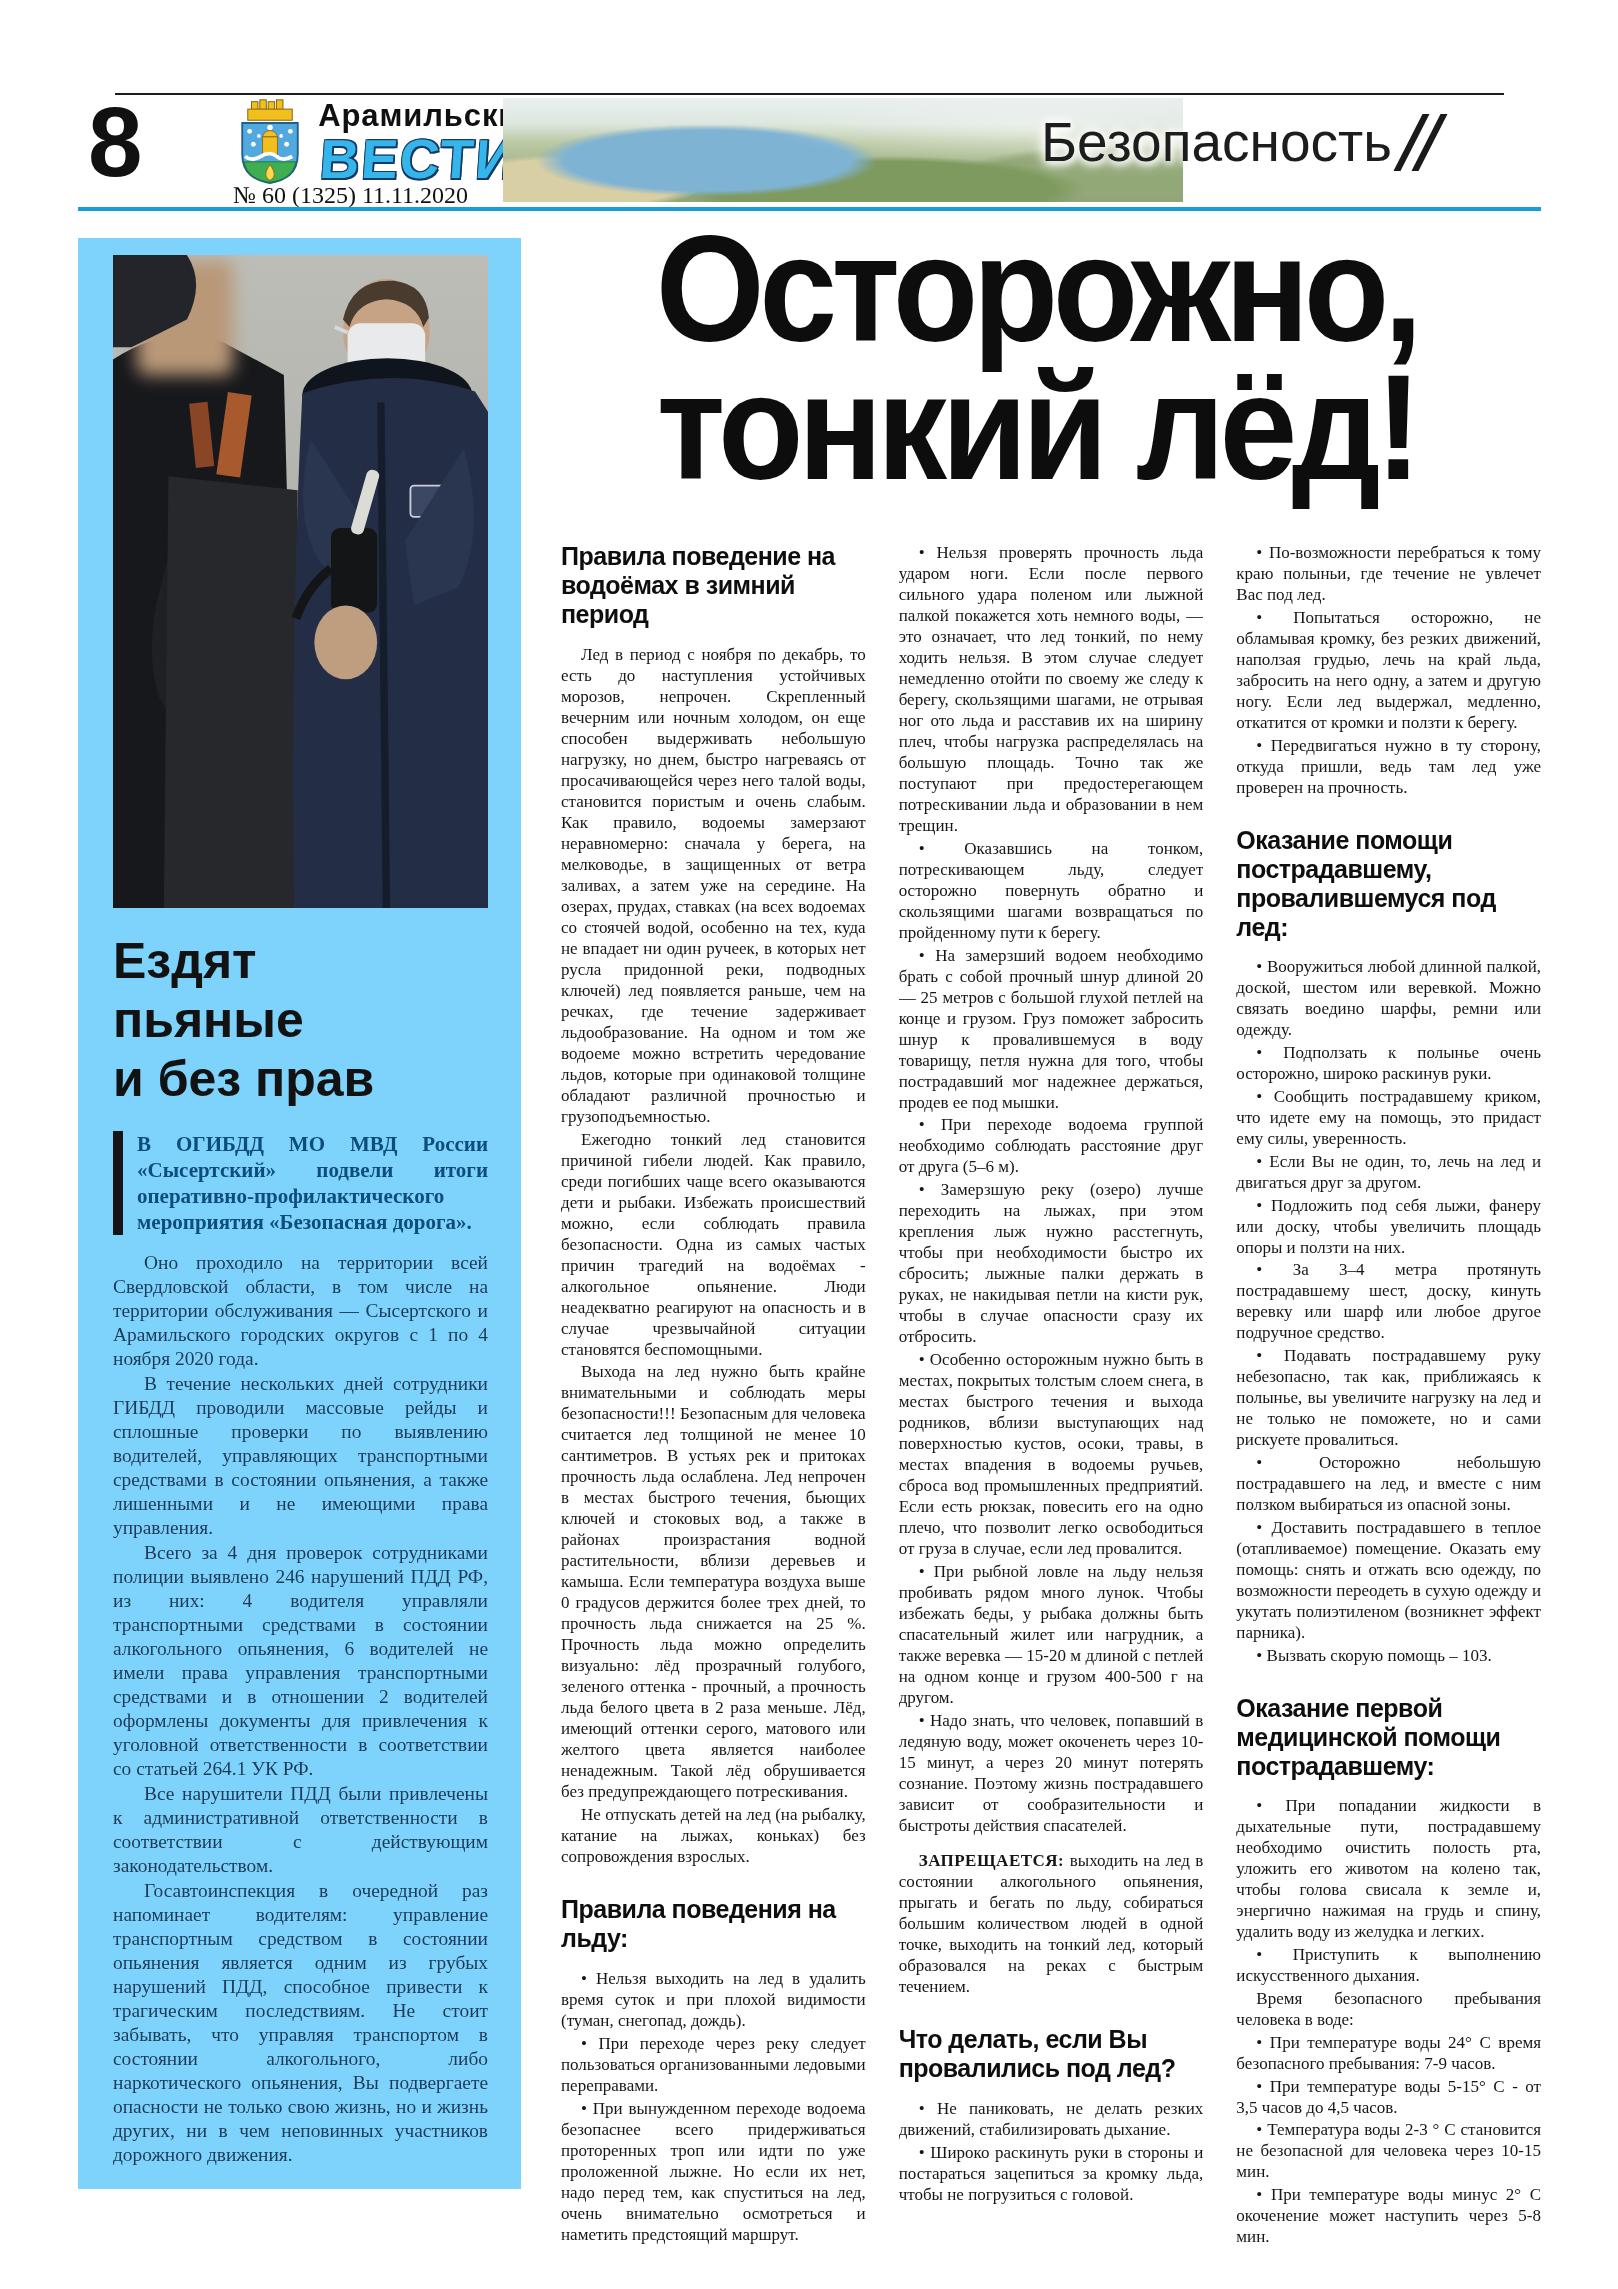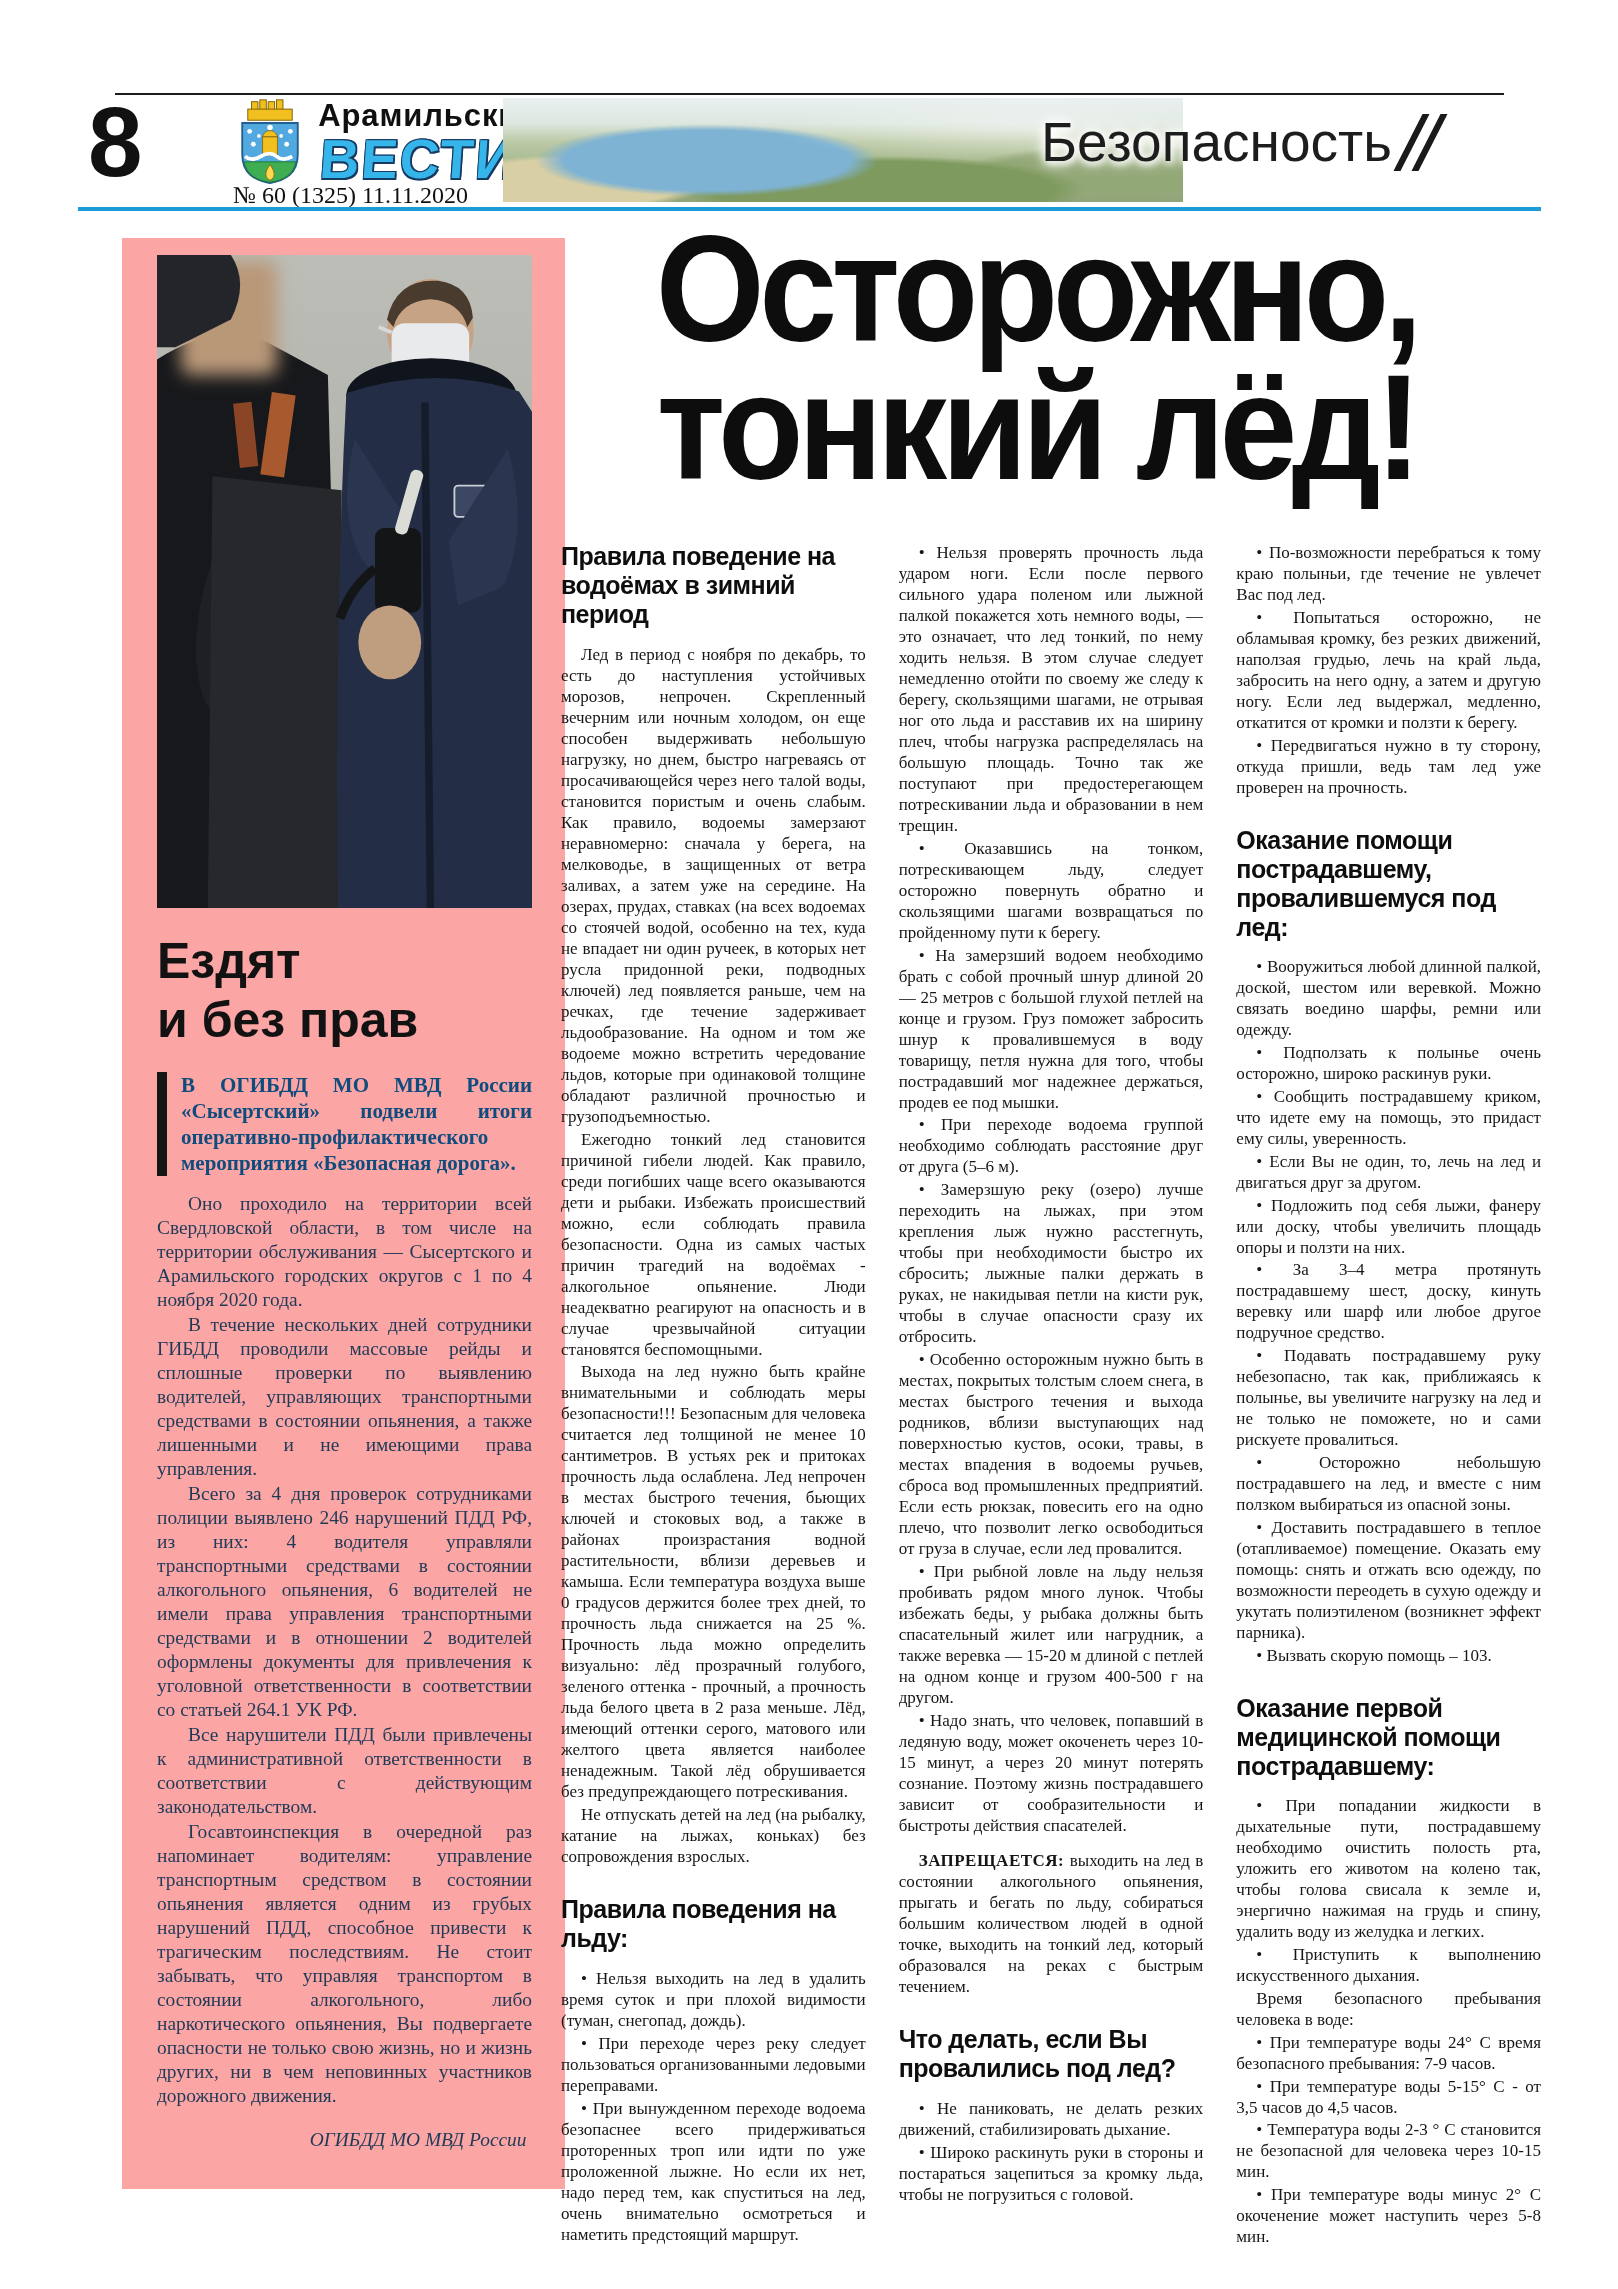--- a/index.html
+++ b/index.html
@@ -36,21 +36,21 @@
     text-shadow:0 0 9.2px #fff,0 0 13px #fff,0 0 16.6px #fff,1.8px 1.8px 7.4px #fff; }
   .slashes { display:flex; gap:10px; padding-left:5.5px; }
   .slashes i { display:block; width:7.4px; height:57px; background:#1a1a1a; transform:skewX(-27deg); }
   
   .headline { position:absolute; left:531px; top:220px; width:1011px; text-align:center;
     font-family:"Liberation Sans",sans-serif; font-weight:bold; color:#0d0d0d;
     font-size:140px; line-height:138px; letter-spacing:-5.5px; }
   .headline span { display:block; transform:scaleY(1.08); }
   
   .sidebar { position:absolute; left:78px; top:238px; width:443px; height:1951px;
-    background:#fca5a5; overflow:hidden; padding:16.6px 33px 0 35px;margin-left:44px; }
+    background:#7dd3fc; overflow:hidden; padding:16.6px 33px 0 35px; }
   .sb-photo { position:relative; width:375px; height:653px; margin-left:0; overflow:hidden; }
   .sb-title { font-family:"Liberation Sans",sans-serif; font-weight:bold; color:#121212;
     font-size:50px; line-height:59px; margin-top:24px; letter-spacing:0; }
   .sb-title span { display:block; }
   .sb-lead { margin-top:22px; border-left:10px solid #151515; padding-left:14px;
     font-weight:bold; font-size:21px; line-height:26px; color:#0f4c7e; text-align:justify; }
   .sb-p { font-size:19.4px; line-height:24px; color:#1e3a57; text-align:justify; text-indent:31px; margin-top:0.9px; }
   .sb-p:first-of-type { margin-top:16.6px; }
   .sb-sig { margin-top:20px; font-style:italic; font-size:19.4px; line-height:24px; color:#1e3a57; text-align:right; padding-right:5.5px; }
   
@@ -165,20 +165,21 @@
             <rect x="266" y="232" width="14" height="72" rx="6" fill="#dcdcd6" transform="rotate(16 273 268)"></rect>
             <path d="M236 340 q-26 20 -38 54" stroke="#141517" stroke-width="10" fill="none"></path>
           </g>
           <ellipse cx="252" cy="420" rx="34" ry="40" fill="#bf9e80"></ellipse>
         </g>
       </svg>
     </div>
 
     <h2 class="sb-title">
       <span>Ездят</span>
+      <span>пьяные</span>
       <span>и без прав</span>
     </h2>
 
     <div class="sb-lead">
       <span>В ОГИБДД МО МВД России «Сысертский» подвели итоги оперативно-профилактического мероприятия «Безопасная дорога».</span>
     </div>
 
     <p class="sb-p">Оно проходило на территории всей Свердловской области, в том числе на территории обслуживания — Сысертского и Арамильского городских округов с 1 по 4 ноября 2020 года.</p>
     <p class="sb-p">В течение нескольких дней сотрудники ГИБДД проводили массовые рейды и сплошные проверки по выявлению водителей, управляющих транспортными средствами в состоянии опьянения, а также лишенными и не имеющими права управления.</p>
     <p class="sb-p">Всего за 4 дня проверок сотрудниками полиции выявлено 246 нарушений ПДД РФ, из них: 4 водителя управляли транспортными средствами в состоянии алкогольного опьянения, 6 водителей не имели права управления транспортными средствами и в отношении 2 водителей оформлены документы для привлечения к уголовной ответственности в соответствии со статьей 264.1 УК РФ.</p>

